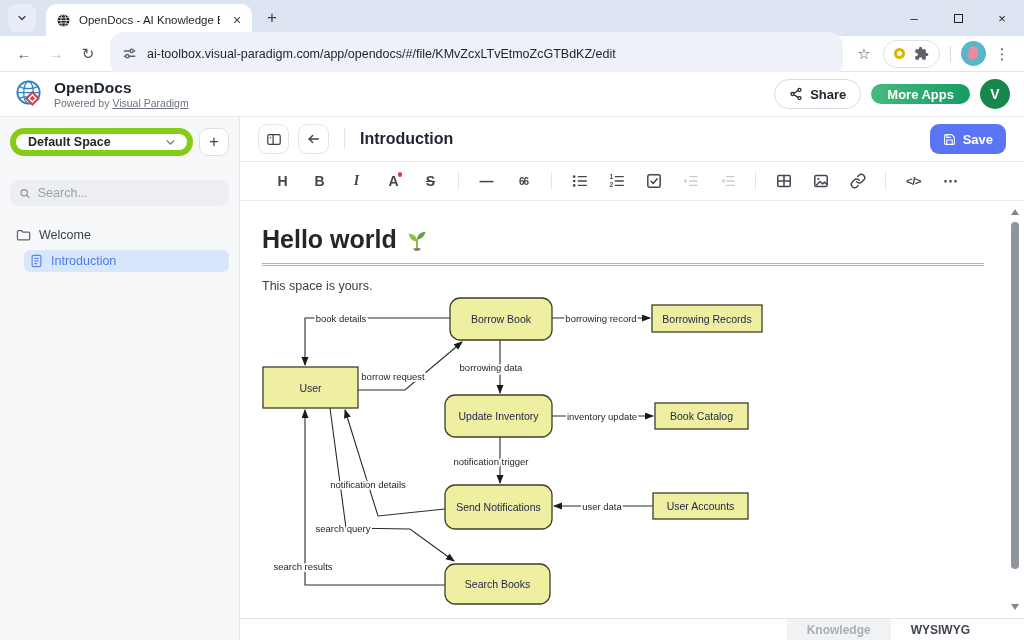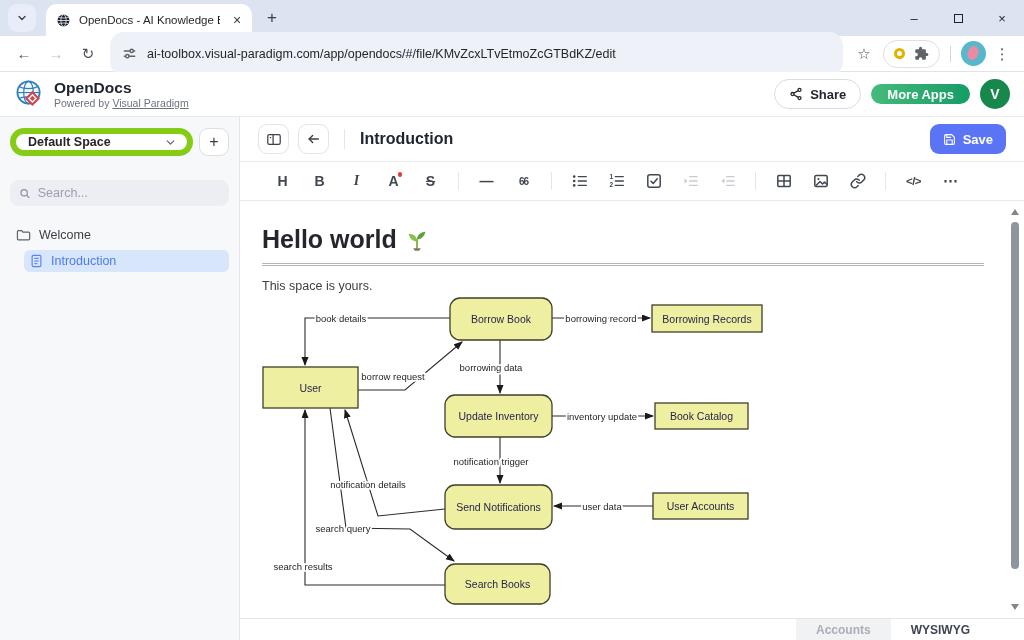--- a/index.html
+++ b/index.html
@@ -424,18 +424,18 @@
           </svg>
         </div>
         <div class="vscroll">
           <div class="scroll-up"></div>
           <div class="scroll-thumb"></div>
           <div class="scroll-down"></div>
         </div>
       </div>
 
       <div class="mode-bar">
-        <button class="mode-tab inactive">Accounts</button>
+        <button class="mode-tab inactive">Knowledge</button>
         <button class="mode-tab active">WYSIWYG</button>
       </div>
     </div>
   </div>
 </div>
 
 </body></html>

